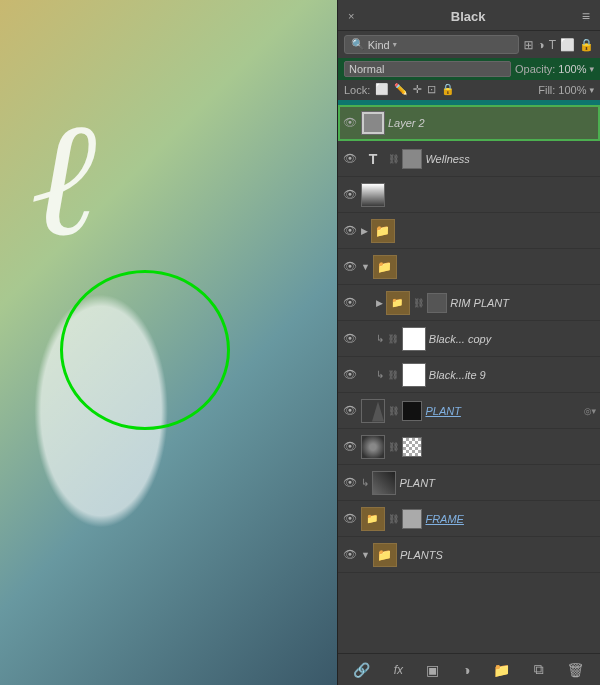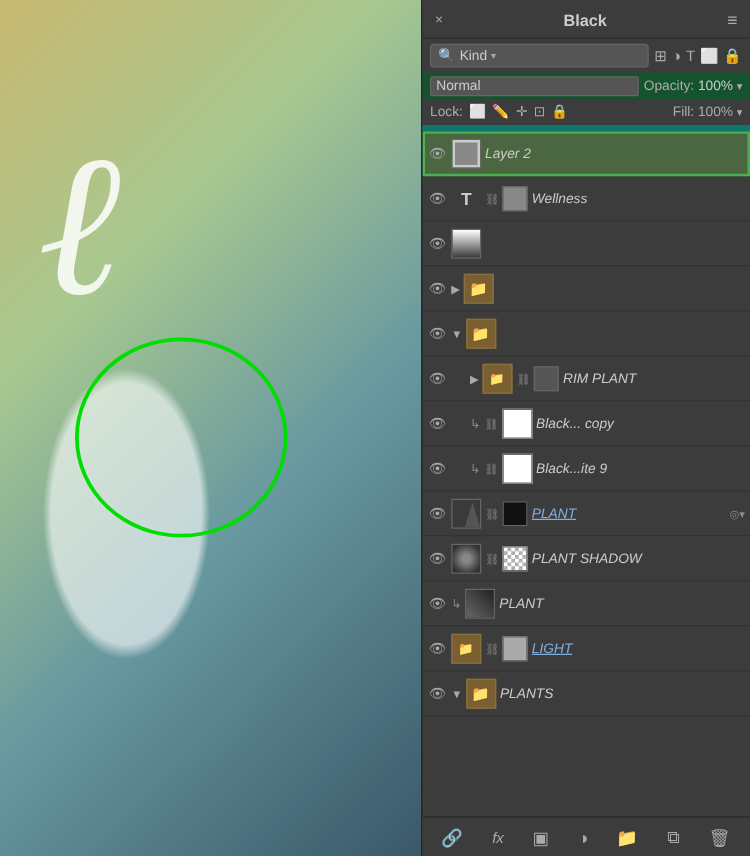--- a/index.html
+++ b/index.html
@@ -439,38 +439,37 @@
       <span class="effect-icon">◎▾</span>
     </div>
 
     <div class="layer-row">
       <div class="eye-icon">👁</div>
       <div class="layer-thumb" style="background: #555; overflow:hidden;">
         <div style="width:100%; height:100%; background: radial-gradient(circle, #888 20%, #333 80%);"></div>
       </div>
       <span class="layer-smart layer-chain">⛓</span>
       <div class="layer-thumb checker" style="width:20px; height:20px;"></div>
-      <span class="layer-name">PLANT SHADOW</span>
     </div>
 
     <div class="layer-row">
       <div class="eye-icon">👁</div>
       <span class="indent-arrow" style="font-size:10px;">↳</span>
       <div class="layer-thumb" style="background: #333; overflow:hidden;">
         <div style="width:100%; height:100%; background: linear-gradient(45deg, #666 0%, #222 100%);"></div>
       </div>
       <span class="layer-name">PLANT</span>
     </div>
 
     <div class="layer-row">
       <div class="eye-icon">👁</div>
       <div class="layer-thumb folder" style="font-size:10px;">📁</div>
       <span class="layer-smart layer-chain">⛓</span>
       <div class="layer-thumb checker" style="width:20px; height:20px; background: #aaa;"></div>
-      <span class="layer-name underline">LIGHT</span>
+      <span class="layer-name underline">FRAME</span>
     </div>
 
     <div class="layer-row">
       <div class="eye-icon">👁</div>
       <span class="layer-arrow">▼</span>
       <div class="layer-thumb folder" style="font-size:12px;">📁</div>
       <span class="layer-name">PLANTS</span>
     </div>
 
   </div>

